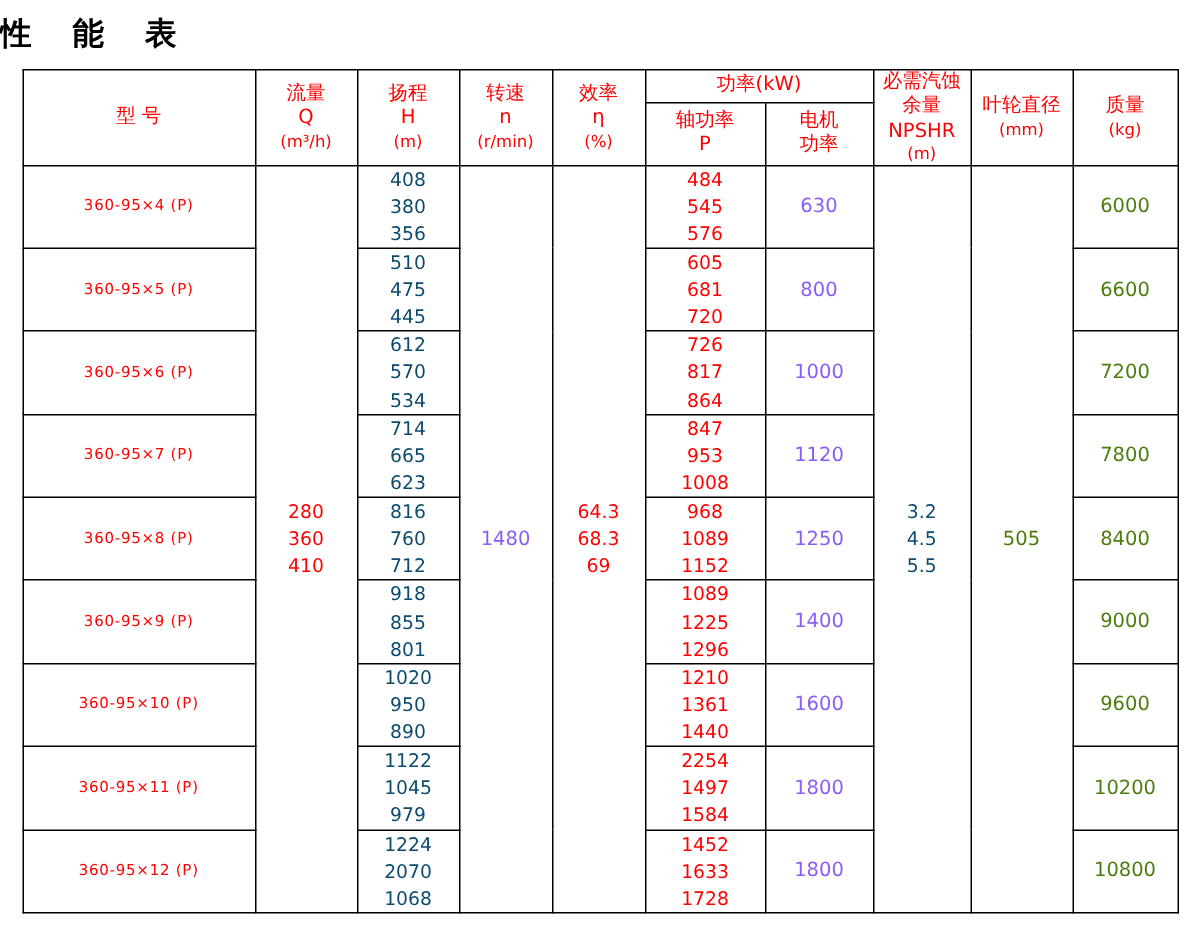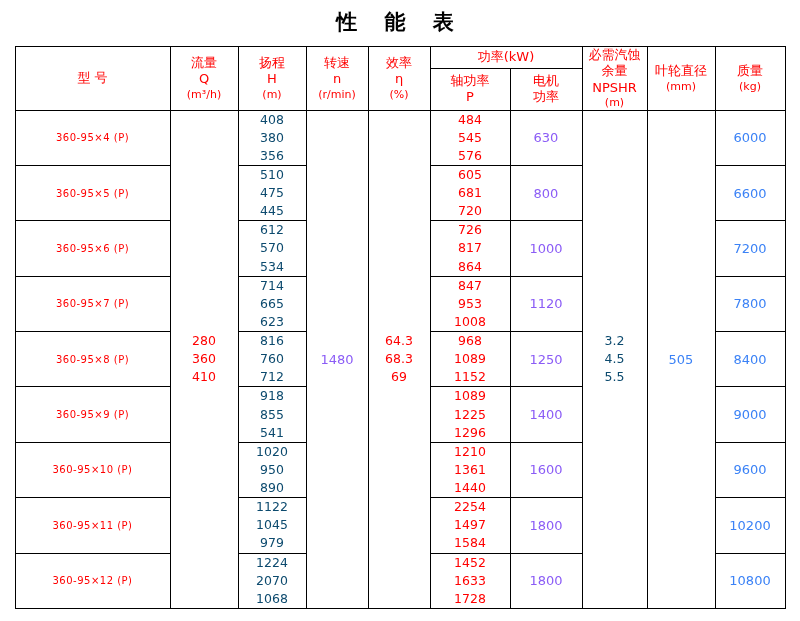--- a/index.html
+++ b/index.html
@@ -14,21 +14,21 @@
     color: #000000;
     overflow: hidden;
   }
   .page {
     position: relative;
     width: 800px;
     height: 621px;
     box-sizing: border-box;
   }
   .doc-title {
-    text-align: center;
+    text-align: left;
     font-size: 21px;
     font-weight: bold;
     letter-spacing: 10px;
     color: #000000;
     padding-top: 8px;
     padding-bottom: 10px;
   }
   table.perf {
     border-collapse: collapse;
     table-layout: fixed;
@@ -63,21 +63,21 @@
   .triple {
     font-size: 12.5px;
     line-height: 1.45;
     color: #0c4a6e;
   }
   .triple.red {
     color: #ff0000;
   }
   .single {
     font-size: 13px;
-    color: #3b82f6;
+    color: #4d7c0f;
   }
   .single.red {
     color: #8b5cf6;
   }
   .row-h {
     height: 52px;
   }
 </style>
 </head>
 <body>
@@ -249,21 +249,21 @@
         </td>
         <td class="single red">1250</td>
         <td class="single">8400</td>
       </tr>
 
       <tr class="row-h">
         <td class="model">360-95×9 (P)</td>
         <td class="triple">
           <div>918</div>
           <div>855</div>
-          <div>541</div>
+          <div>801</div>
         </td>
         <td class="triple red">
           <div>1089</div>
           <div>1225</div>
           <div>1296</div>
         </td>
         <td class="single red">1400</td>
         <td class="single">9000</td>
       </tr>
 

